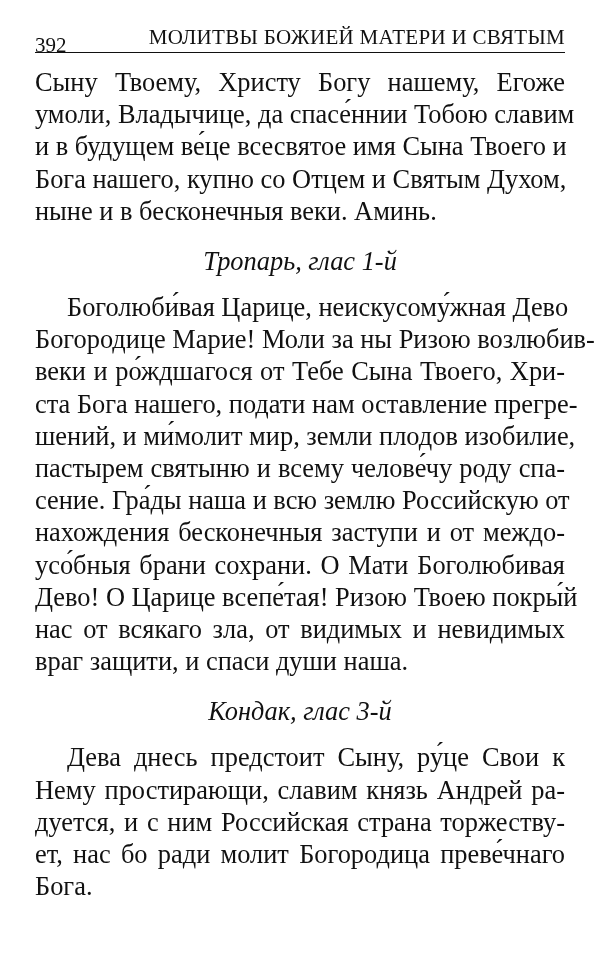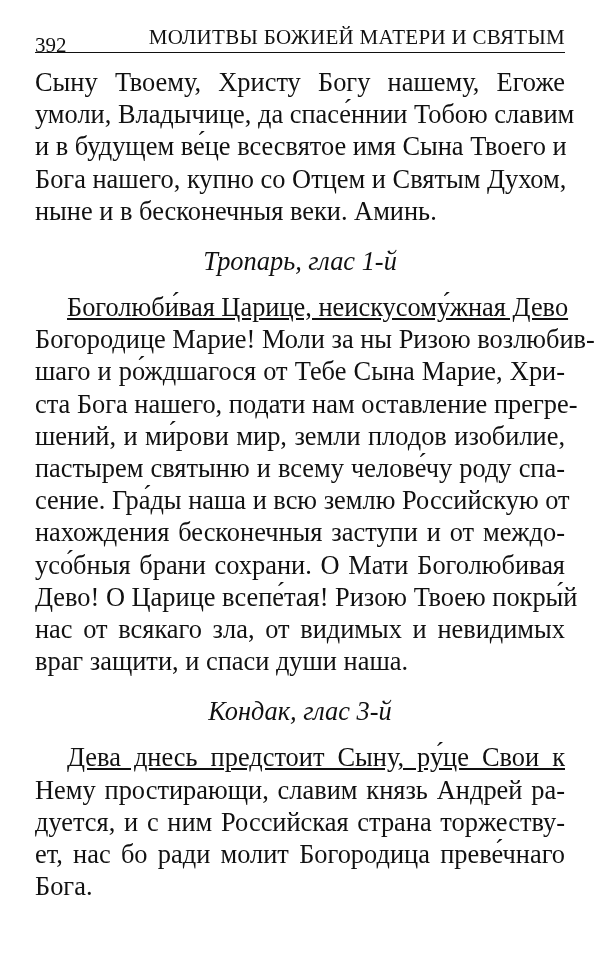--- a/index.html
+++ b/index.html
@@ -60,21 +60,20 @@
       display: block;
       text-align: justify;
       text-align-last: justify;
       white-space: nowrap;
     }
     .para .ln.last {
       text-align-last: left;
     }
     .para.indent .ln.first {
       text-indent: 32px;
-      text-decoration: underline;
     }
     .heading {
       margin: 18px 0 14px 0;
       text-align: center;
       font-style: italic;
       font-size: 26.4px;
       line-height: 32px;
     }
   </style>
 </head>
@@ -95,23 +94,23 @@
       <span class="ln">и в будущем ве́це всесвятое имя Сына Твоего и</span>
       <span class="ln">Бога нашего, купно со Отцем и Святым Духом,</span>
       <span class="ln last">ныне и в бесконечныя веки. Аминь.</span>
     </p>
 
     <div class="heading">Тропарь, глас 1-й</div>
 
     <p class="para indent">
       <span class="ln first">Боголюби́вая Царице, неискусому́жная Дево</span>
       <span class="ln">Богородице Марие! Моли за ны Ризою возлюбив-</span>
-      <span class="ln">шаго и ро́ждшагося от Тебе Сына Марие, Хри-</span>
+      <span class="ln">веки и ро́ждшагося от Тебе Сына Твоего, Хри-</span>
       <span class="ln">ста Бога нашего, подати нам оставление прегре-</span>
-      <span class="ln">шений, и ми́рови мир, земли плодов изобилие,</span>
+      <span class="ln">шений, и ми́молит мир, земли плодов изобилие,</span>
       <span class="ln">пастырем святыню и всему челове́чу роду спа-</span>
       <span class="ln">сение. Гра́ды наша и всю землю Российскую от</span>
       <span class="ln">нахождения бесконечныя заступи и от междо-</span>
       <span class="ln">усо́бныя брани сохрани. О Мати Боголюбивая</span>
       <span class="ln">Дево! О Царице всепе́тая! Ризою Твоею покры́й</span>
       <span class="ln">нас от всякаго зла, от видимых и невидимых</span>
       <span class="ln last">враг защити, и спаси души наша.</span>
     </p>
 
     <div class="heading">Кондак, глас 3-й</div>

